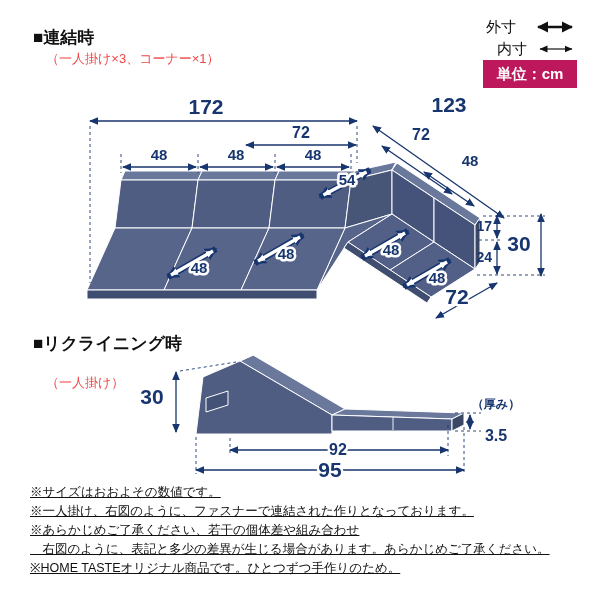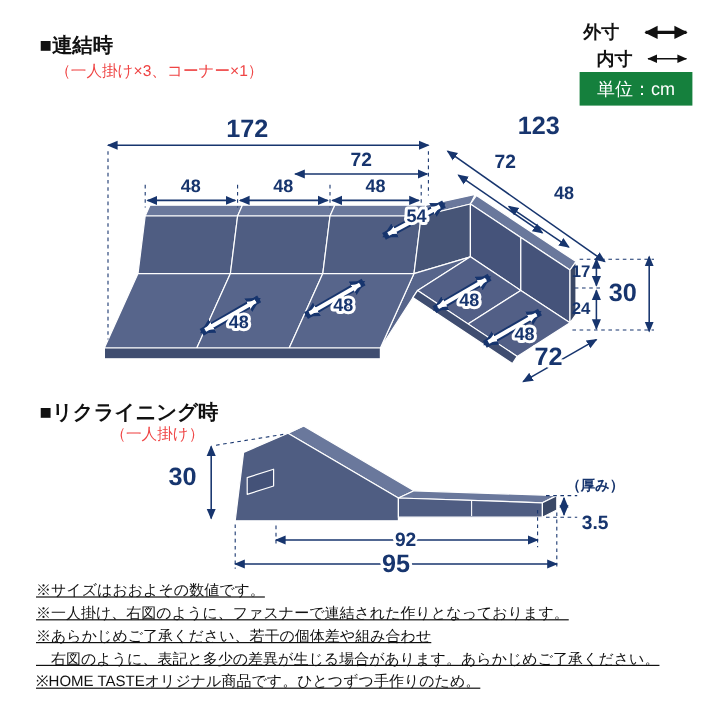--- a/index.html
+++ b/index.html
@@ -2,24 +2,24 @@
 <html><head>
 <meta charset="utf-8">
 <style>
   html,body{margin:0;padding:0;background:#fff;}
   #stage{position:relative;width:600px;height:600px;background:#fff;overflow:hidden;
          font-family:"Liberation Sans",sans-serif;}
   #gfx{position:absolute;left:0;top:0;z-index:1;}
   .abs{position:absolute;z-index:2;}
   .h1{font-weight:700;font-size:17px;color:#111;}
   .h2{font-weight:400;font-size:13px;color:#ef4444;}
-  .lg{font-weight:700;font-size:15px;color:#111;}
-  .unitbox{left:483px;top:60px;width:94px;height:28px;background:#15803d;color:#fff;
+  .lg{font-weight:400;font-size:15px;color:#111;}
+  .unitbox{left:483px;top:60px;width:94px;height:28px;background:#be185d;color:#fff;
            display:flex;align-items:center;justify-content:center;
-           font-size:15px;font-weight:400;}
+           font-size:15px;font-weight:700;}
   .notes{left:30px;top:483px;width:562px;font-size:12.5px;line-height:19px;color:#111;text-decoration:underline;}
   
   .sp{stroke:#ffffff;stroke-width:1;stroke-linejoin:round;}
   .dl{stroke:#17356e;stroke-width:1.3;fill:none;}
   .dash{stroke:#17356e;stroke-width:0.9;stroke-dasharray:3 3;fill:none;}
   .wb{stroke:#17356e;stroke-width:6.5;fill:none;}
   .wl{stroke:#ffffff;stroke-width:3.4;fill:none;}
   .lga{stroke:#111;stroke-width:2.6;fill:none;}
   .lgb{stroke:#111;stroke-width:1.2;fill:none;}
   text{fill:#17356e;text-anchor:middle;font-family:"Liberation Sans",sans-serif;font-weight:700;}
@@ -172,21 +172,21 @@
   </svg>
 
   <div class="abs h1" style="left:33px;top:26px;text-align:center;">■連結時</div>
   <div class="abs h2" style="left:46px;top:50px;">（一人掛け×3、コーナー×1）</div>
 
   <div class="abs lg" style="left:486px;top:18px;">外寸</div>
   <div class="abs lg" style="left:497px;top:40px;">内寸</div>
   <div class="abs unitbox">単位：cm</div>
 
   <div class="abs h1" style="left:33px;top:332px;">■リクライニング時</div>
-  <div class="abs h2" style="left:46px;top:353px;margin-left:46px;">（一人掛け）</div>
+  <div class="abs h2" style="left:46px;top:374px;">（一人掛け）</div>
 
   <div class="abs notes">
     <div>※サイズはおおよその数値です。</div>
     <div>※一人掛け、右図のように、ファスナーで連結された作りとなっております。</div>
     <div>※あらかじめご了承ください、若干の個体差や組み合わせ</div>
     <div>　右図のように、表記と多少の差異が生じる場合があります。あらかじめご了承ください。</div>
     <div>※HOME TASTEオリジナル商品です。ひとつずつ手作りのため。</div>
   </div>
 
 </div>

